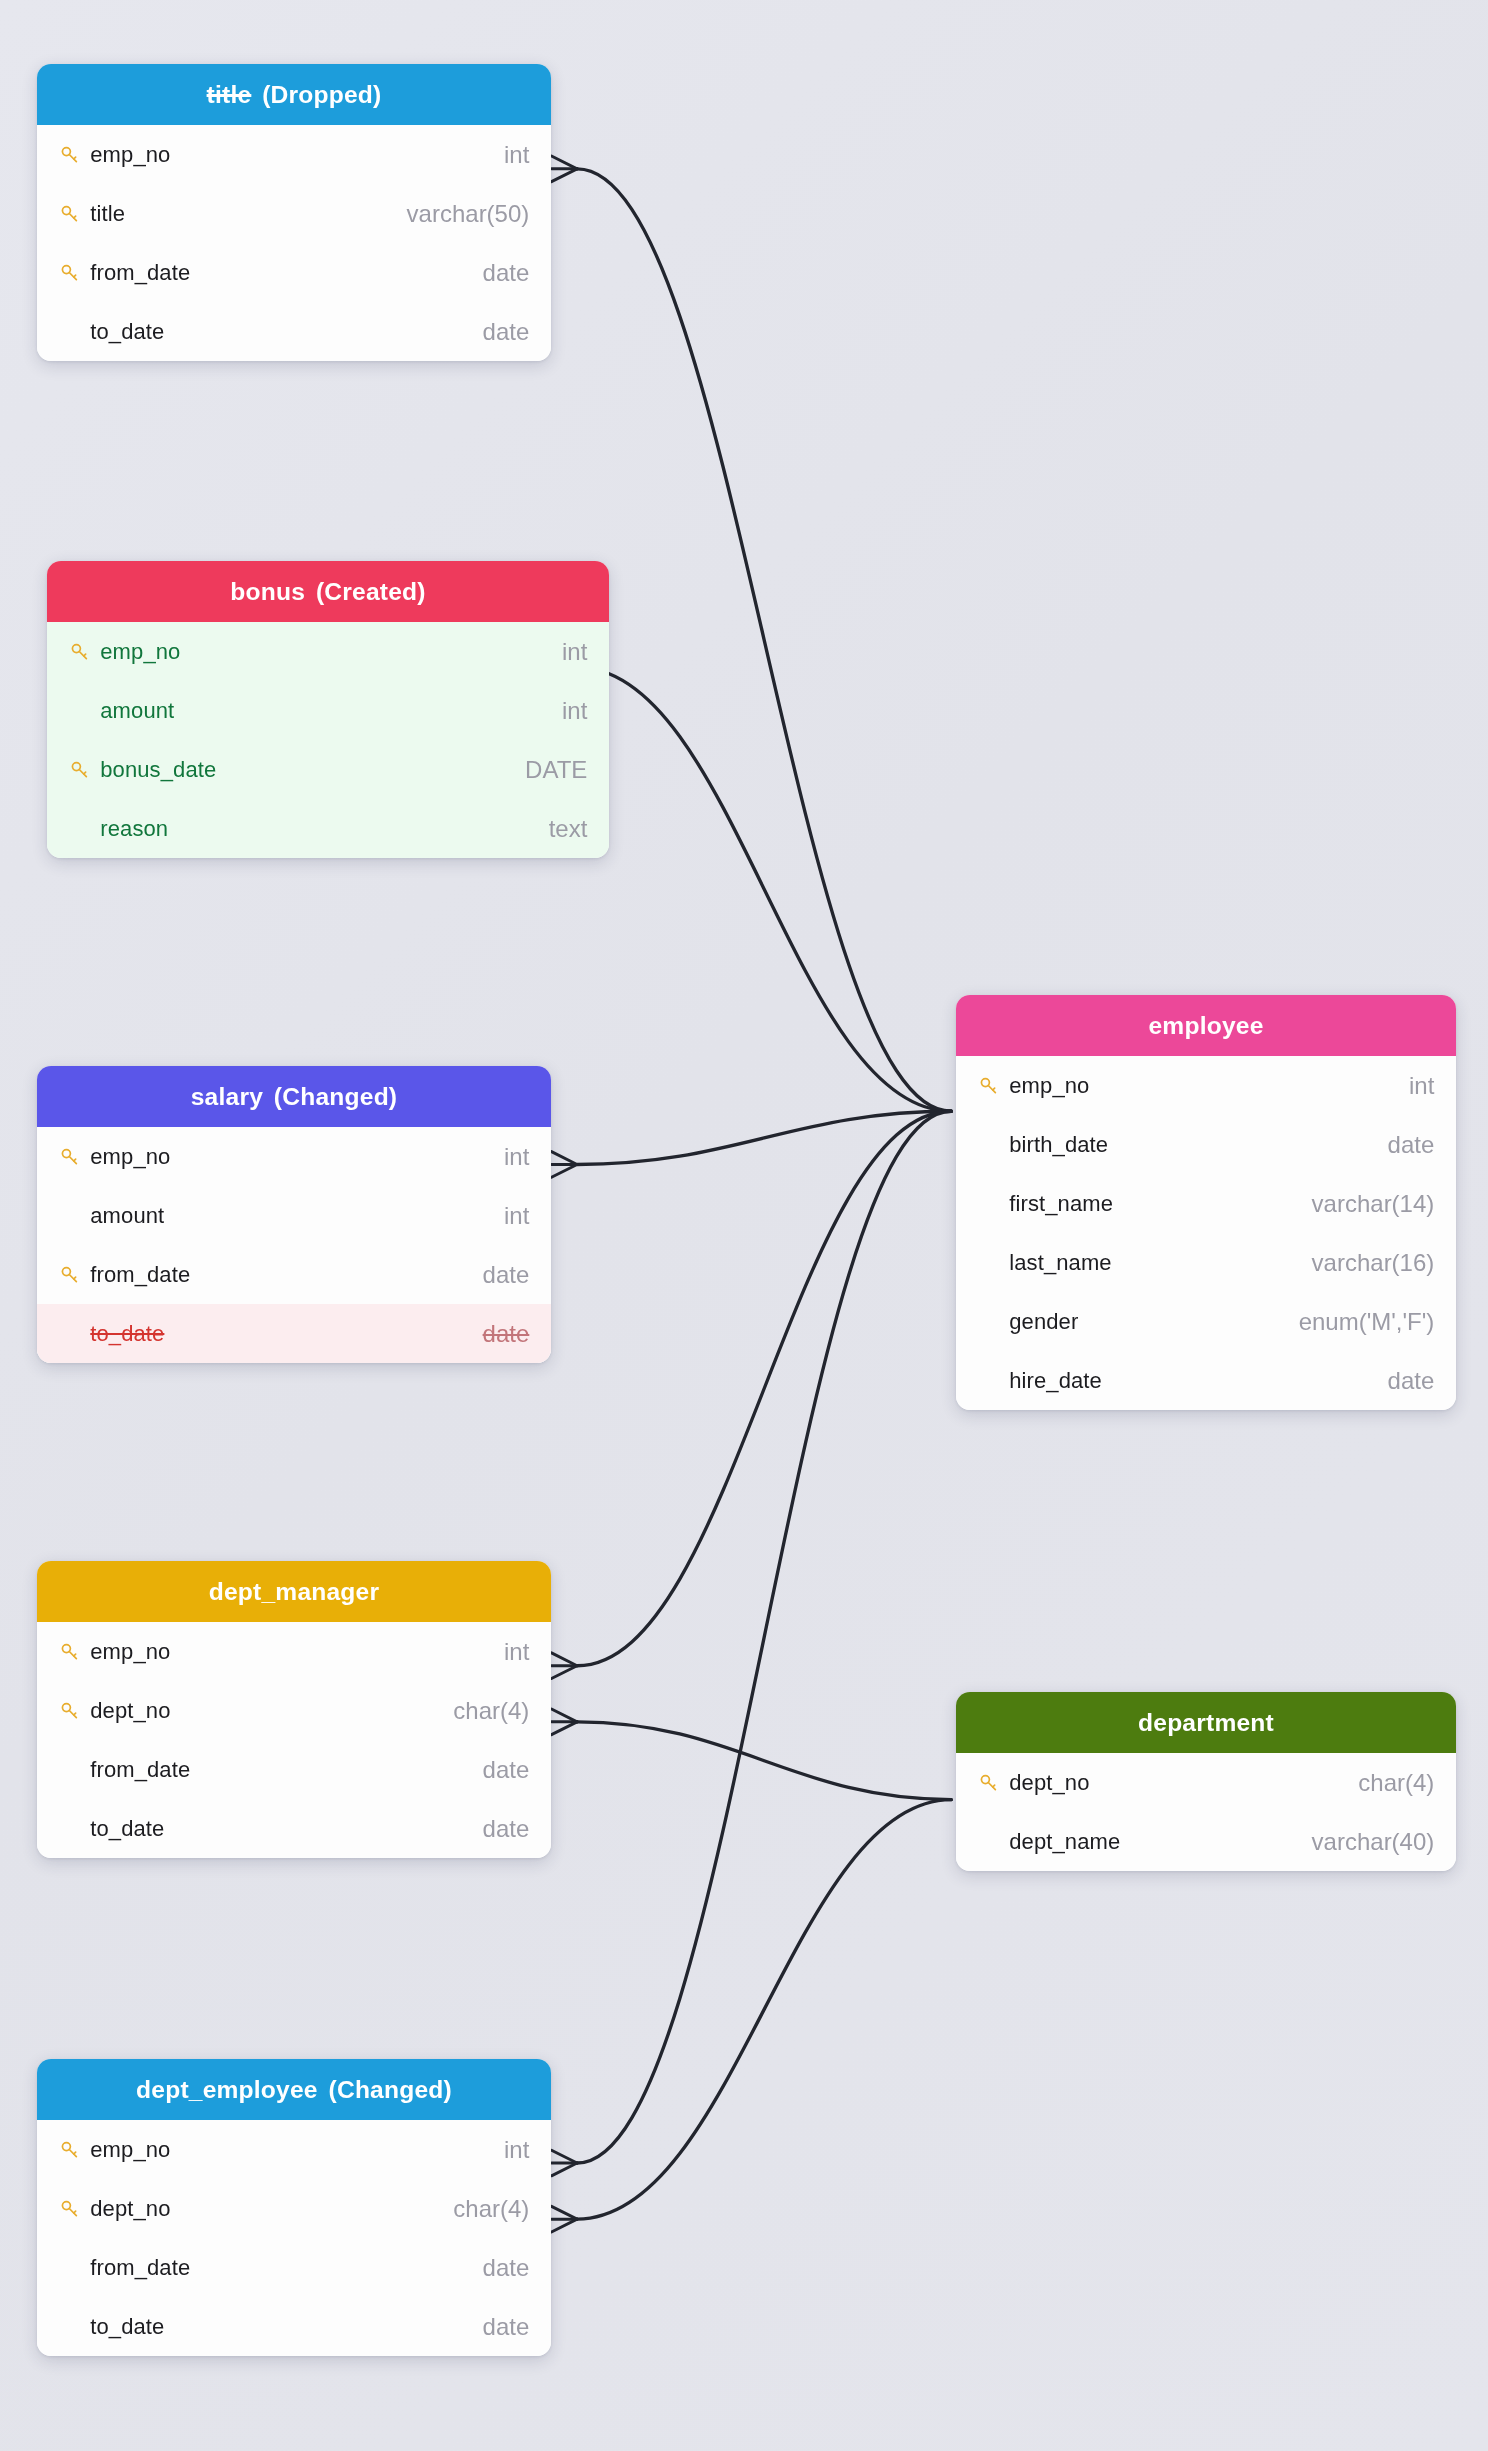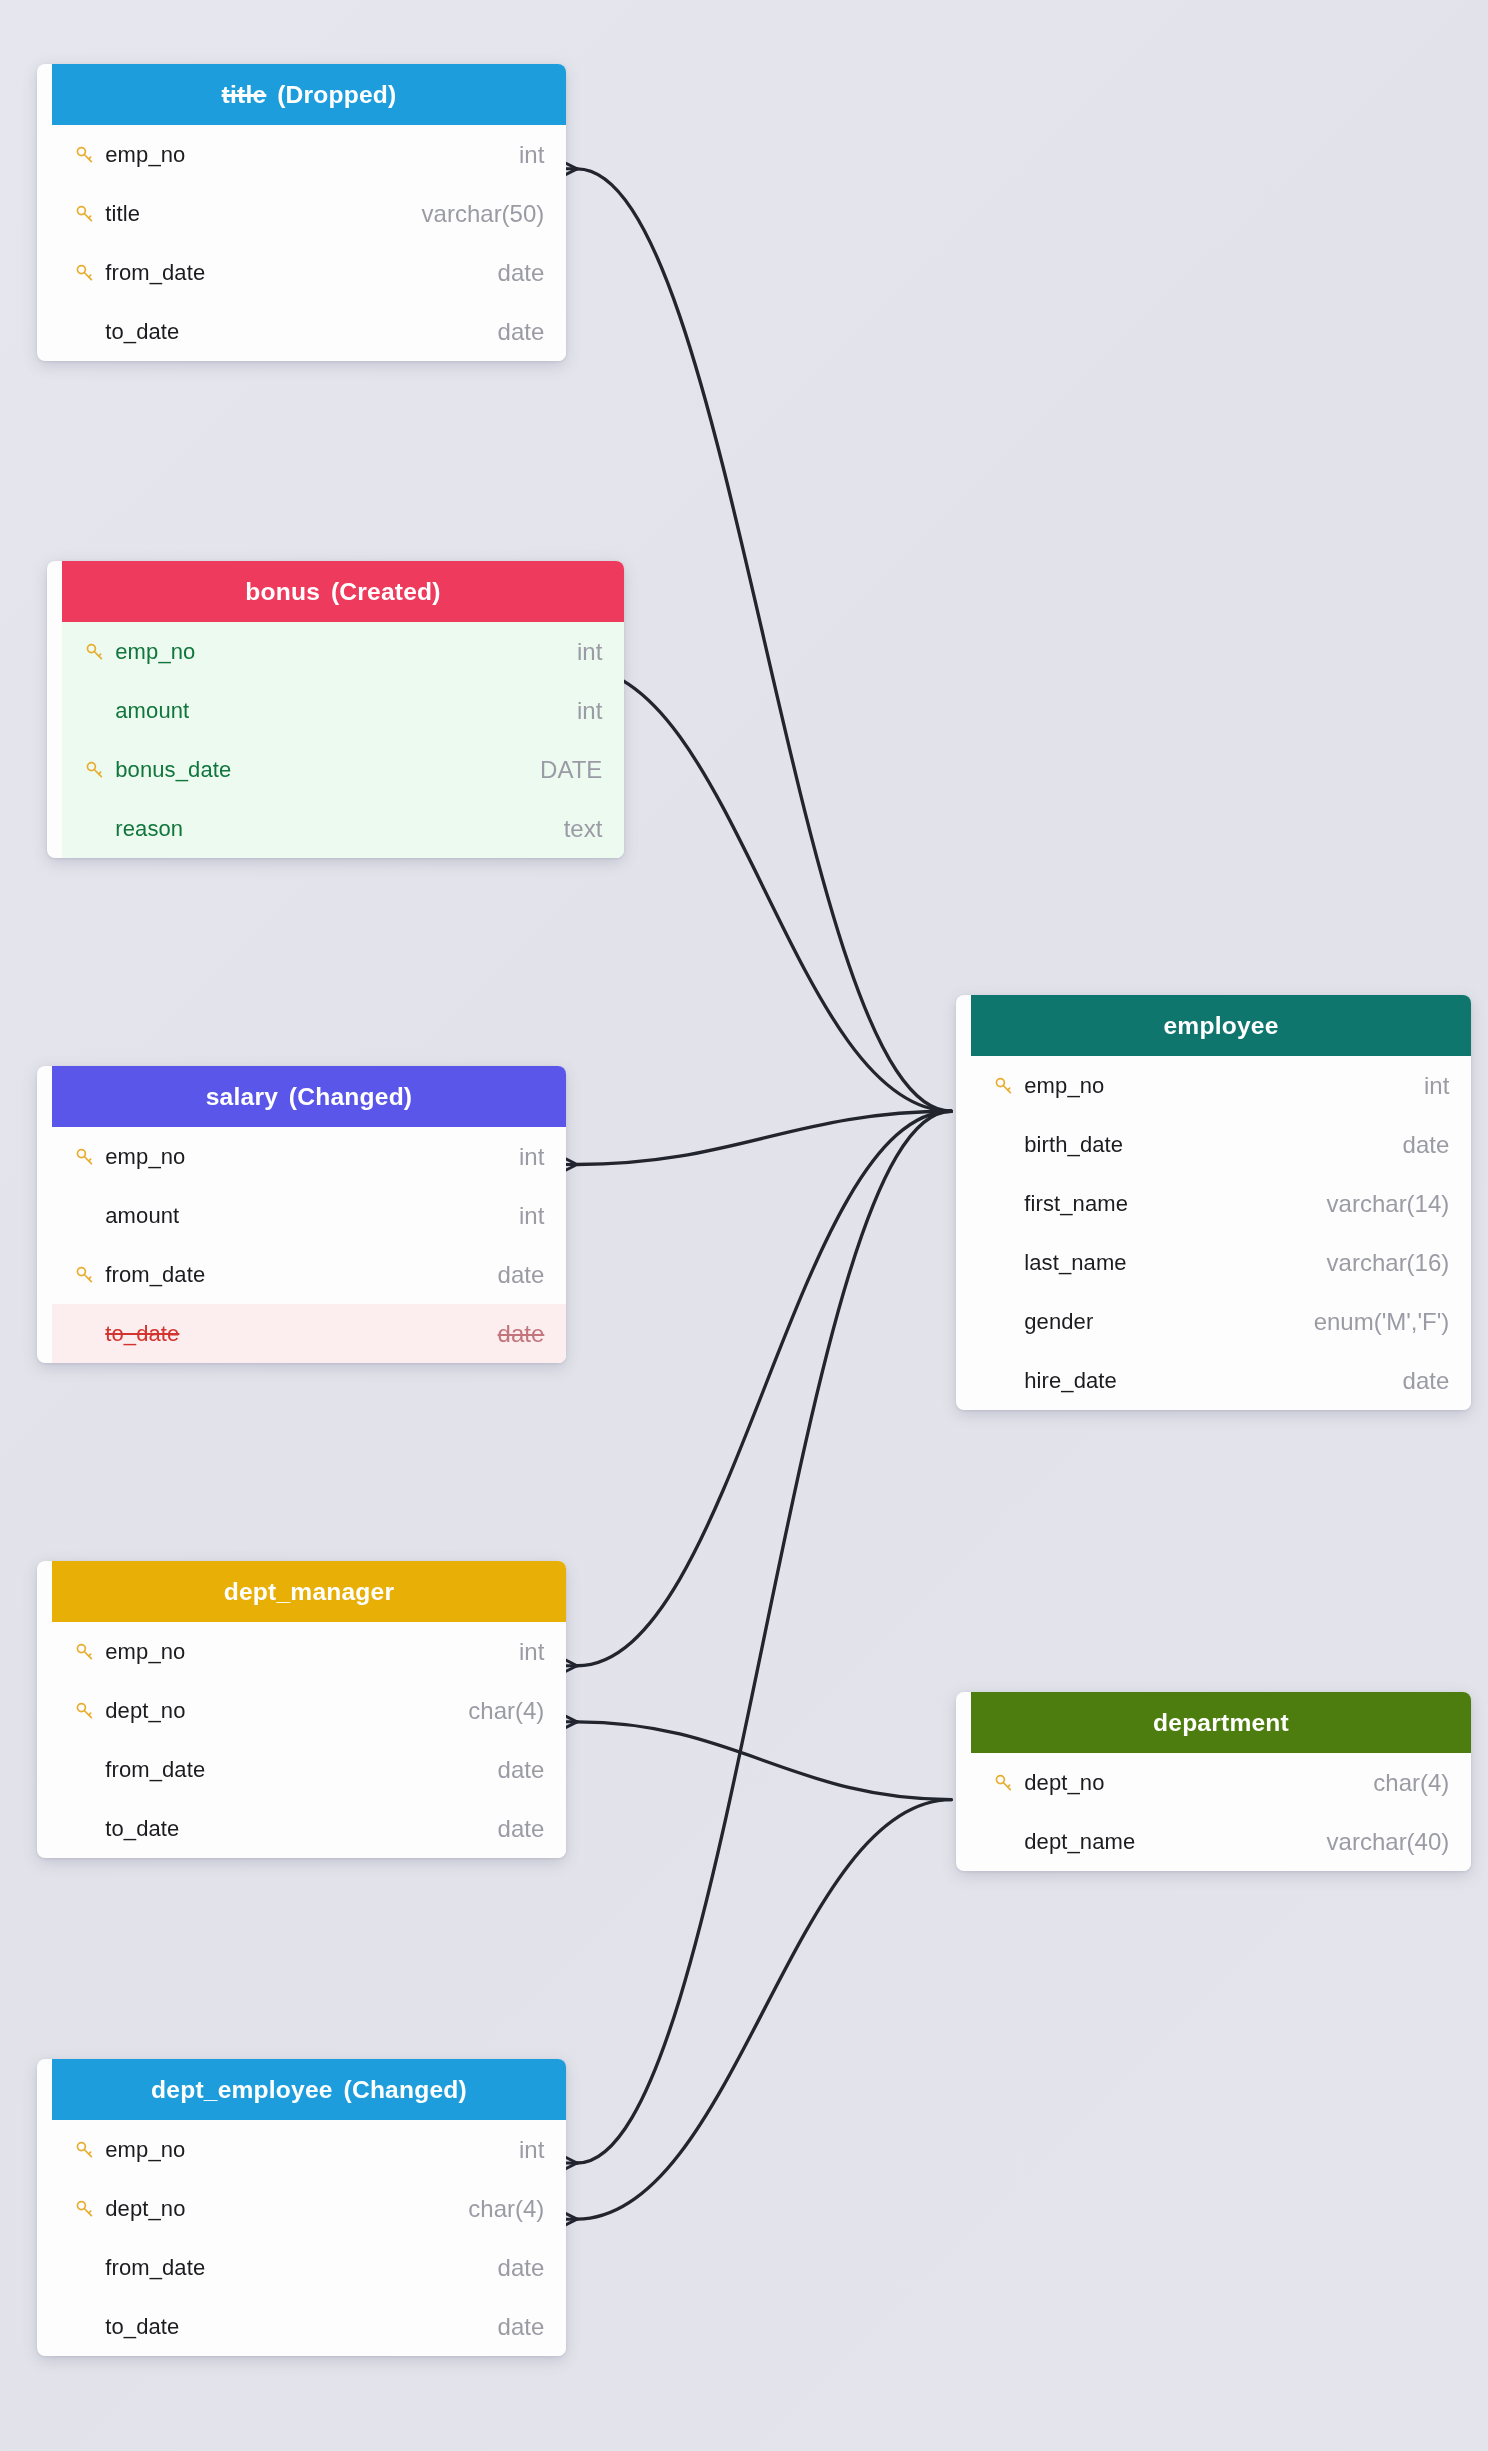--- a/index.html
+++ b/index.html
@@ -11,25 +11,24 @@
     overflow:hidden;position:relative;
   }
   #canvas{position:absolute;left:0;top:0;width:1488px;height:2452px;}
 
   
   #edges{position:absolute;left:0;top:0;width:1488px;height:2452px;z-index:1;pointer-events:none;}
 
   
   .card{
     position:absolute;z-index:3;
-    border-radius:8px;
+    border-radius:14px;
     background:#fdfdfd;
     box-shadow:0 4.9px 15.8px rgba(40,45,80,.16), 0 1px 3px rgba(40,45,80,.10);
     overflow:hidden;
-    padding-left:15px;
   }
   .card-header{
     height:61px;line-height:61px;
     text-align:center;color:#ffffff;
     font-size:24.6px;font-weight:bold;
     letter-spacing:0.2px;
     white-space:nowrap;
   }
   .card-header .tname{display:inline-block;}
   .card-header .tstate{display:inline-block;margin-left:10.8px;font-weight:bold;}
@@ -310,21 +309,21 @@
             <span class="ftype">date</span>
           </div>
           <div class="row ">
             <span class="keyslot"></span>
             <span class="fname">to_date</span>
             <span class="ftype">date</span>
           </div>
         </div>
       </div>
       <div class="card" style="left: 956px; top: 995px; width: 500px;">
-        <div class="card-header" style="background: #0f766e;"><span class="tname">employee</span></div>
+        <div class="card-header" style="background: #ec4899;"><span class="tname">employee</span></div>
         <div class="card-body body-plain">
           <div class="row ">
             <span class="keyslot">
               <svg class="keyicon" width="21.7" height="21.7" viewBox="0 0 24 24" fill="none" stroke="#e8ad2e" stroke-width="1.9" stroke-linecap="round" stroke-linejoin="round">
                 <circle cx="8.2" cy="8.4" r="4.4"></circle>
                 <path d="M11.4 11.6 L19.2 19.4"></path>
                 <path d="M16.4 16.6 L18.4 14.6"></path>
               </svg>
             </span>
             <span class="fname">emp_no</span>

